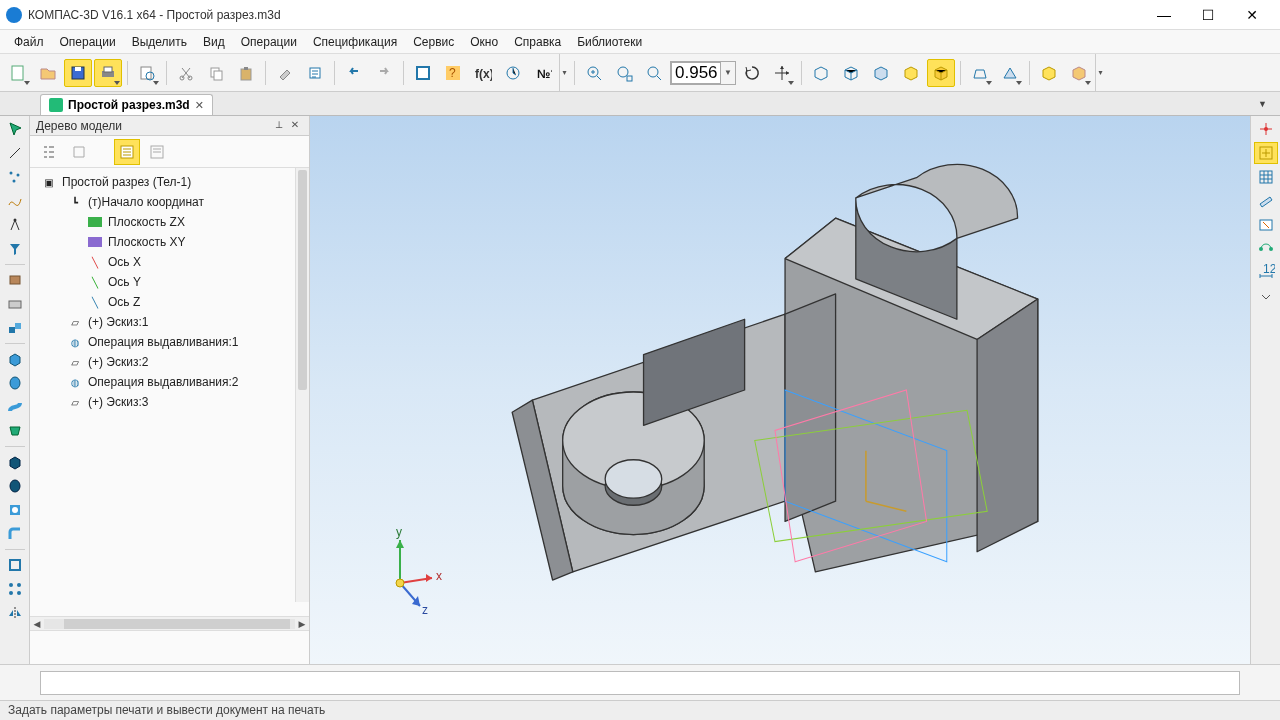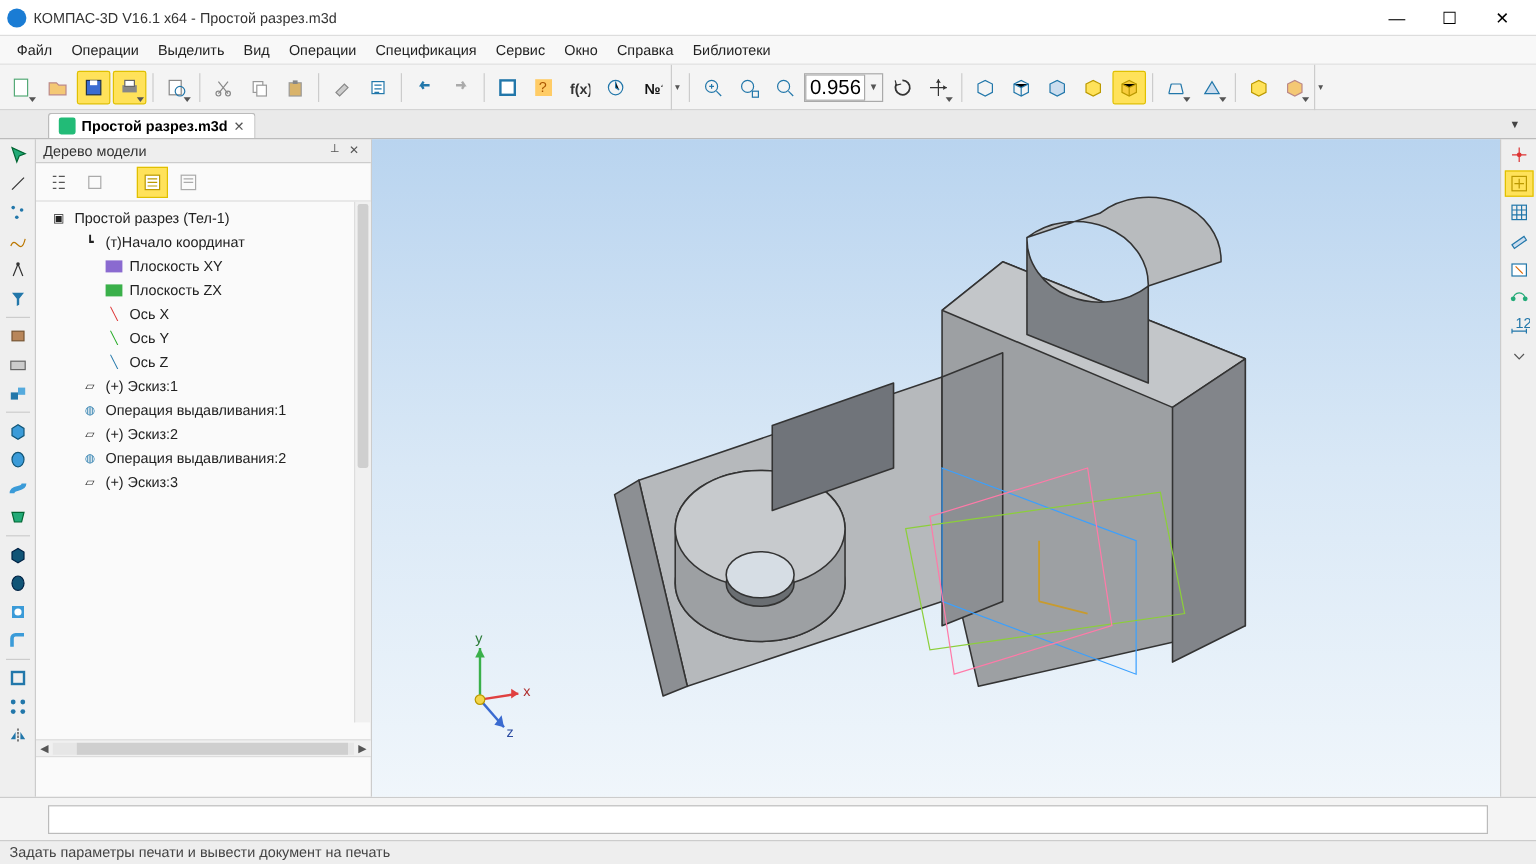--- a/index.html
+++ b/index.html
@@ -478,26 +478,26 @@
     <div class="tree">
       <div class="tree-row">
         <span class="ticon">▣</span>
         <span>Простой разрез (Тел-1)</span>
       </div>
       <div class="tree-row child">
         <span class="ticon">┗</span>
         <span>(т)Начало координат</span>
       </div>
       <div class="tree-row child2">
+        <span class="ticon" style="background:#3ab04a;width:14px;height:10px;"></span>
+        <span>Плоскость ZX</span>
+      </div>
+      <div class="tree-row child2">
         <span class="ticon" style="background:#8a6ad0;width:14px;height:10px;"></span>
         <span>Плоскость XY</span>
-      </div>
-      <div class="tree-row child2">
-        <span class="ticon" style="background:#3ab04a;width:14px;height:10px;"></span>
-        <span>Плоскость ZX</span>
       </div>
       <div class="tree-row child2">
         <span class="ticon" style="color:#d33">╲</span>
         <span>Ось X</span>
       </div>
       <div class="tree-row child2">
         <span class="ticon" style="color:#2a2">╲</span>
         <span>Ось Y</span>
       </div>
       <div class="tree-row child2">

